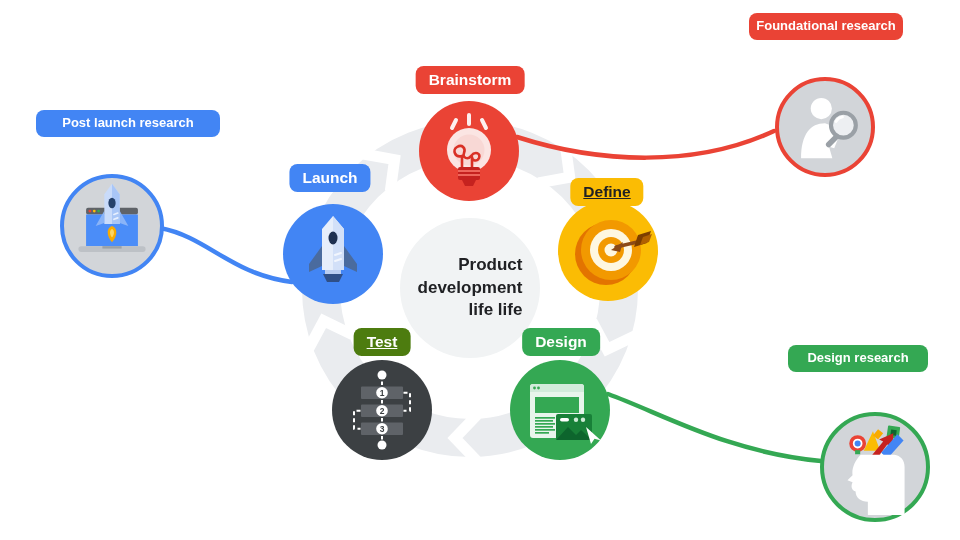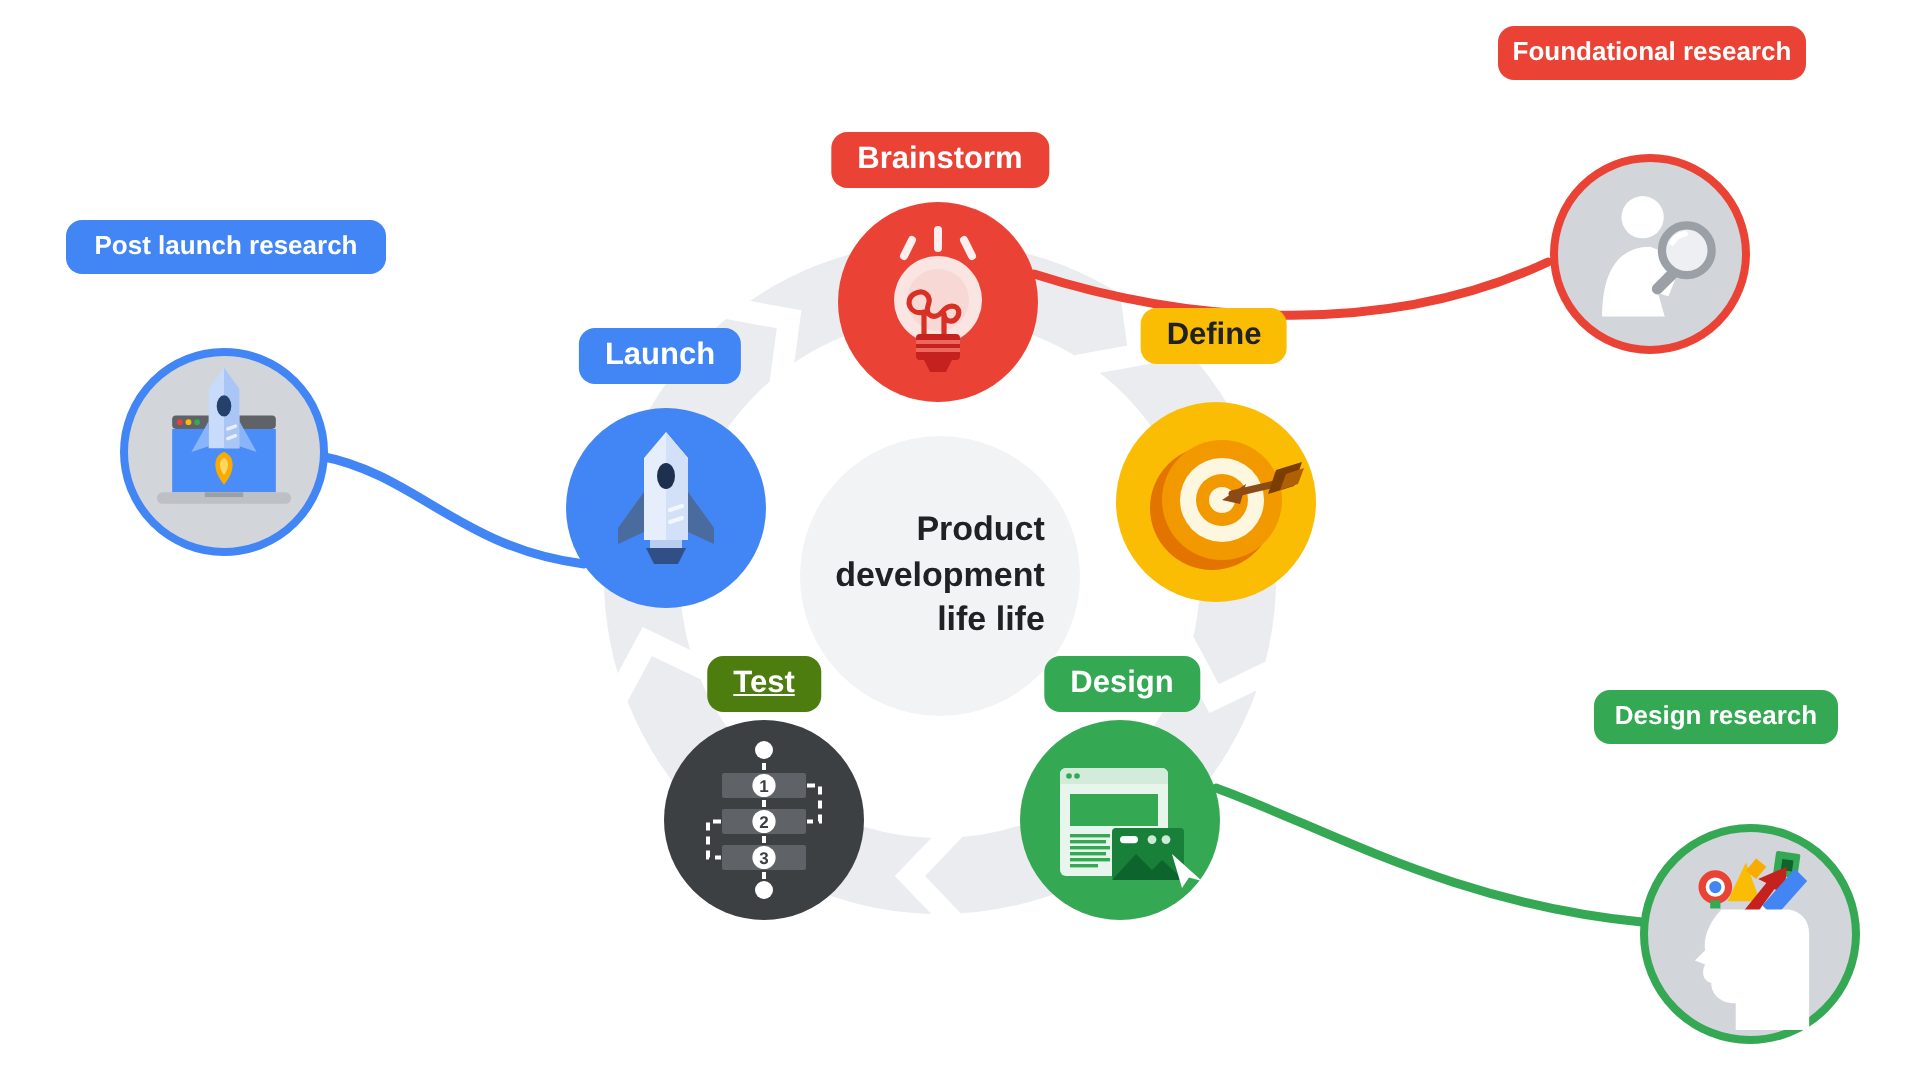--- a/index.html
+++ b/index.html
@@ -93,21 +93,21 @@
       <circle cx="53" cy="49" r="30" fill="#F29900"></circle>
       <circle cx="53" cy="49" r="21" fill="#FEF7E0"></circle>
       <circle cx="53" cy="49" r="13" fill="#F29900"></circle>
       <circle cx="53" cy="49" r="6.5" fill="#FEF7E0"></circle>
       <path d="M58,46 L88,39" stroke="#8C4A17" stroke-width="3.5" stroke-linecap="round"></path>
       <polygon points="53,49 65,41 62,51" fill="#8C4A17"></polygon>
       <polygon points="80,34 93,30 89,42 76,46" fill="#7C3E00"></polygon>
       <polygon points="85,36 94,33 91,41 82,44" fill="#B06000"></polygon>
     </svg>
   </div>
-  <div class="pill bg-yellow" style="left:607px;top:154px;">Define</div>
+  <div class="pill bg-yellow" style="left:607px;top:178px;text-decoration:underline;">Define</div>
 
   <div class="stage c-design">
     <svg viewBox="0 0 100 100">
       <rect x="20" y="24" width="54" height="54" rx="3" fill="#E8F5EC"></rect>
       <path d="M20,27 a3,3 0 0 1 3,-3 h48 a3,3 0 0 1 3,3 v5 h-54 z" fill="#D2EBDB"></path>
       <circle cx="24.5" cy="28" r="1.4" fill="#34A853"></circle>
         <circle cx="28.5" cy="28" r="1.4" fill="#34A853"></circle>
       <rect x="25" y="37" width="44" height="16" fill="#34A853"></rect>
       <g fill="#34A853">
         <rect x="25" y="57" width="20" height="1.7"></rect>
@@ -196,32 +196,32 @@
       <path d="M50,6 L58,17 L58,48 L50,48 Z" fill="#A9C6F7"></path>
       <ellipse cx="50" cy="26" rx="3.8" ry="5.5" fill="#25416B"></ellipse>
       <g stroke="#E8F0FE" stroke-width="1.8" stroke-linecap="round">
         <path d="M52,38 L56,36.5"></path>
           <path d="M52,43 L56,41.5"></path>
       </g>
       <rect x="15" y="71" width="70" height="6" rx="3" fill="#BDC1C6"></rect>
       <rect x="40" y="71" width="20" height="2.5" fill="#9AA0A6"></rect>
     </svg>
   </div>
-  <div class="pill bg-blue two-line" style="left:113px;top:110px;width:160px;text-align:center;">Post launch research</div>
+  <div class="pill bg-blue two-line" style="left:128px;top:110px;width:184px;text-align:center;">Post launch research</div>
 
   <div class="research r-designresearch">
     <svg viewBox="0 0 100 100" width="102" height="102">
       <circle cx="33" cy="27" r="6.5" fill="#ffffff" stroke="#EA4335" stroke-width="3.5"></circle>
       <circle cx="33" cy="27" r="3" fill="#4285F4"></circle>
       <rect x="30.5" y="33.5" width="5" height="4" fill="#34A853"></rect>
       <path d="M39,34 L48,15 L55,34 Z" fill="#FBBC04"></path>
       <path d="M48,19 L53,13 L58,17 L53,23 Z" fill="#F9AB00"></path>
       <rect x="62" y="10" width="12" height="12" rx="1" fill="#34A853" transform="rotate(8 68 16)"></rect>
       <rect x="65.5" y="13.5" width="5.5" height="5.5" fill="#0D652D" transform="rotate(8 68 16)"></rect>
       <path d="M45,41 L58,25 L54,23 L68,17 L67,31 L62,28 L51,43 Z" fill="#C5221F"></path>
       <path d="M72,18 L78,24 L62,42 L56,36 Z" fill="#4285F4"></path>
       <path d="M56,36 L62,42 L53,45 Z" fill="#ffffff"></path>
       <path d="M36,38 C30,44 27,52 28,58 L23,63 L28,65 C26,69 27,73 31,74 C31,80 36,84 43,84 L43,97 L79,97 L79,50 C79,43 75,39 69,38 Z" fill="#ffffff"></path>
     </svg>
   </div>
-  <div class="pill bg-green two-line" style="left:858px;top:345px;width:122px;">Design research</div>
+  <div class="pill bg-green two-line" style="left:858px;top:345px;width:140px;">Design research</div>
 
 </div>
 
 </body></html>

